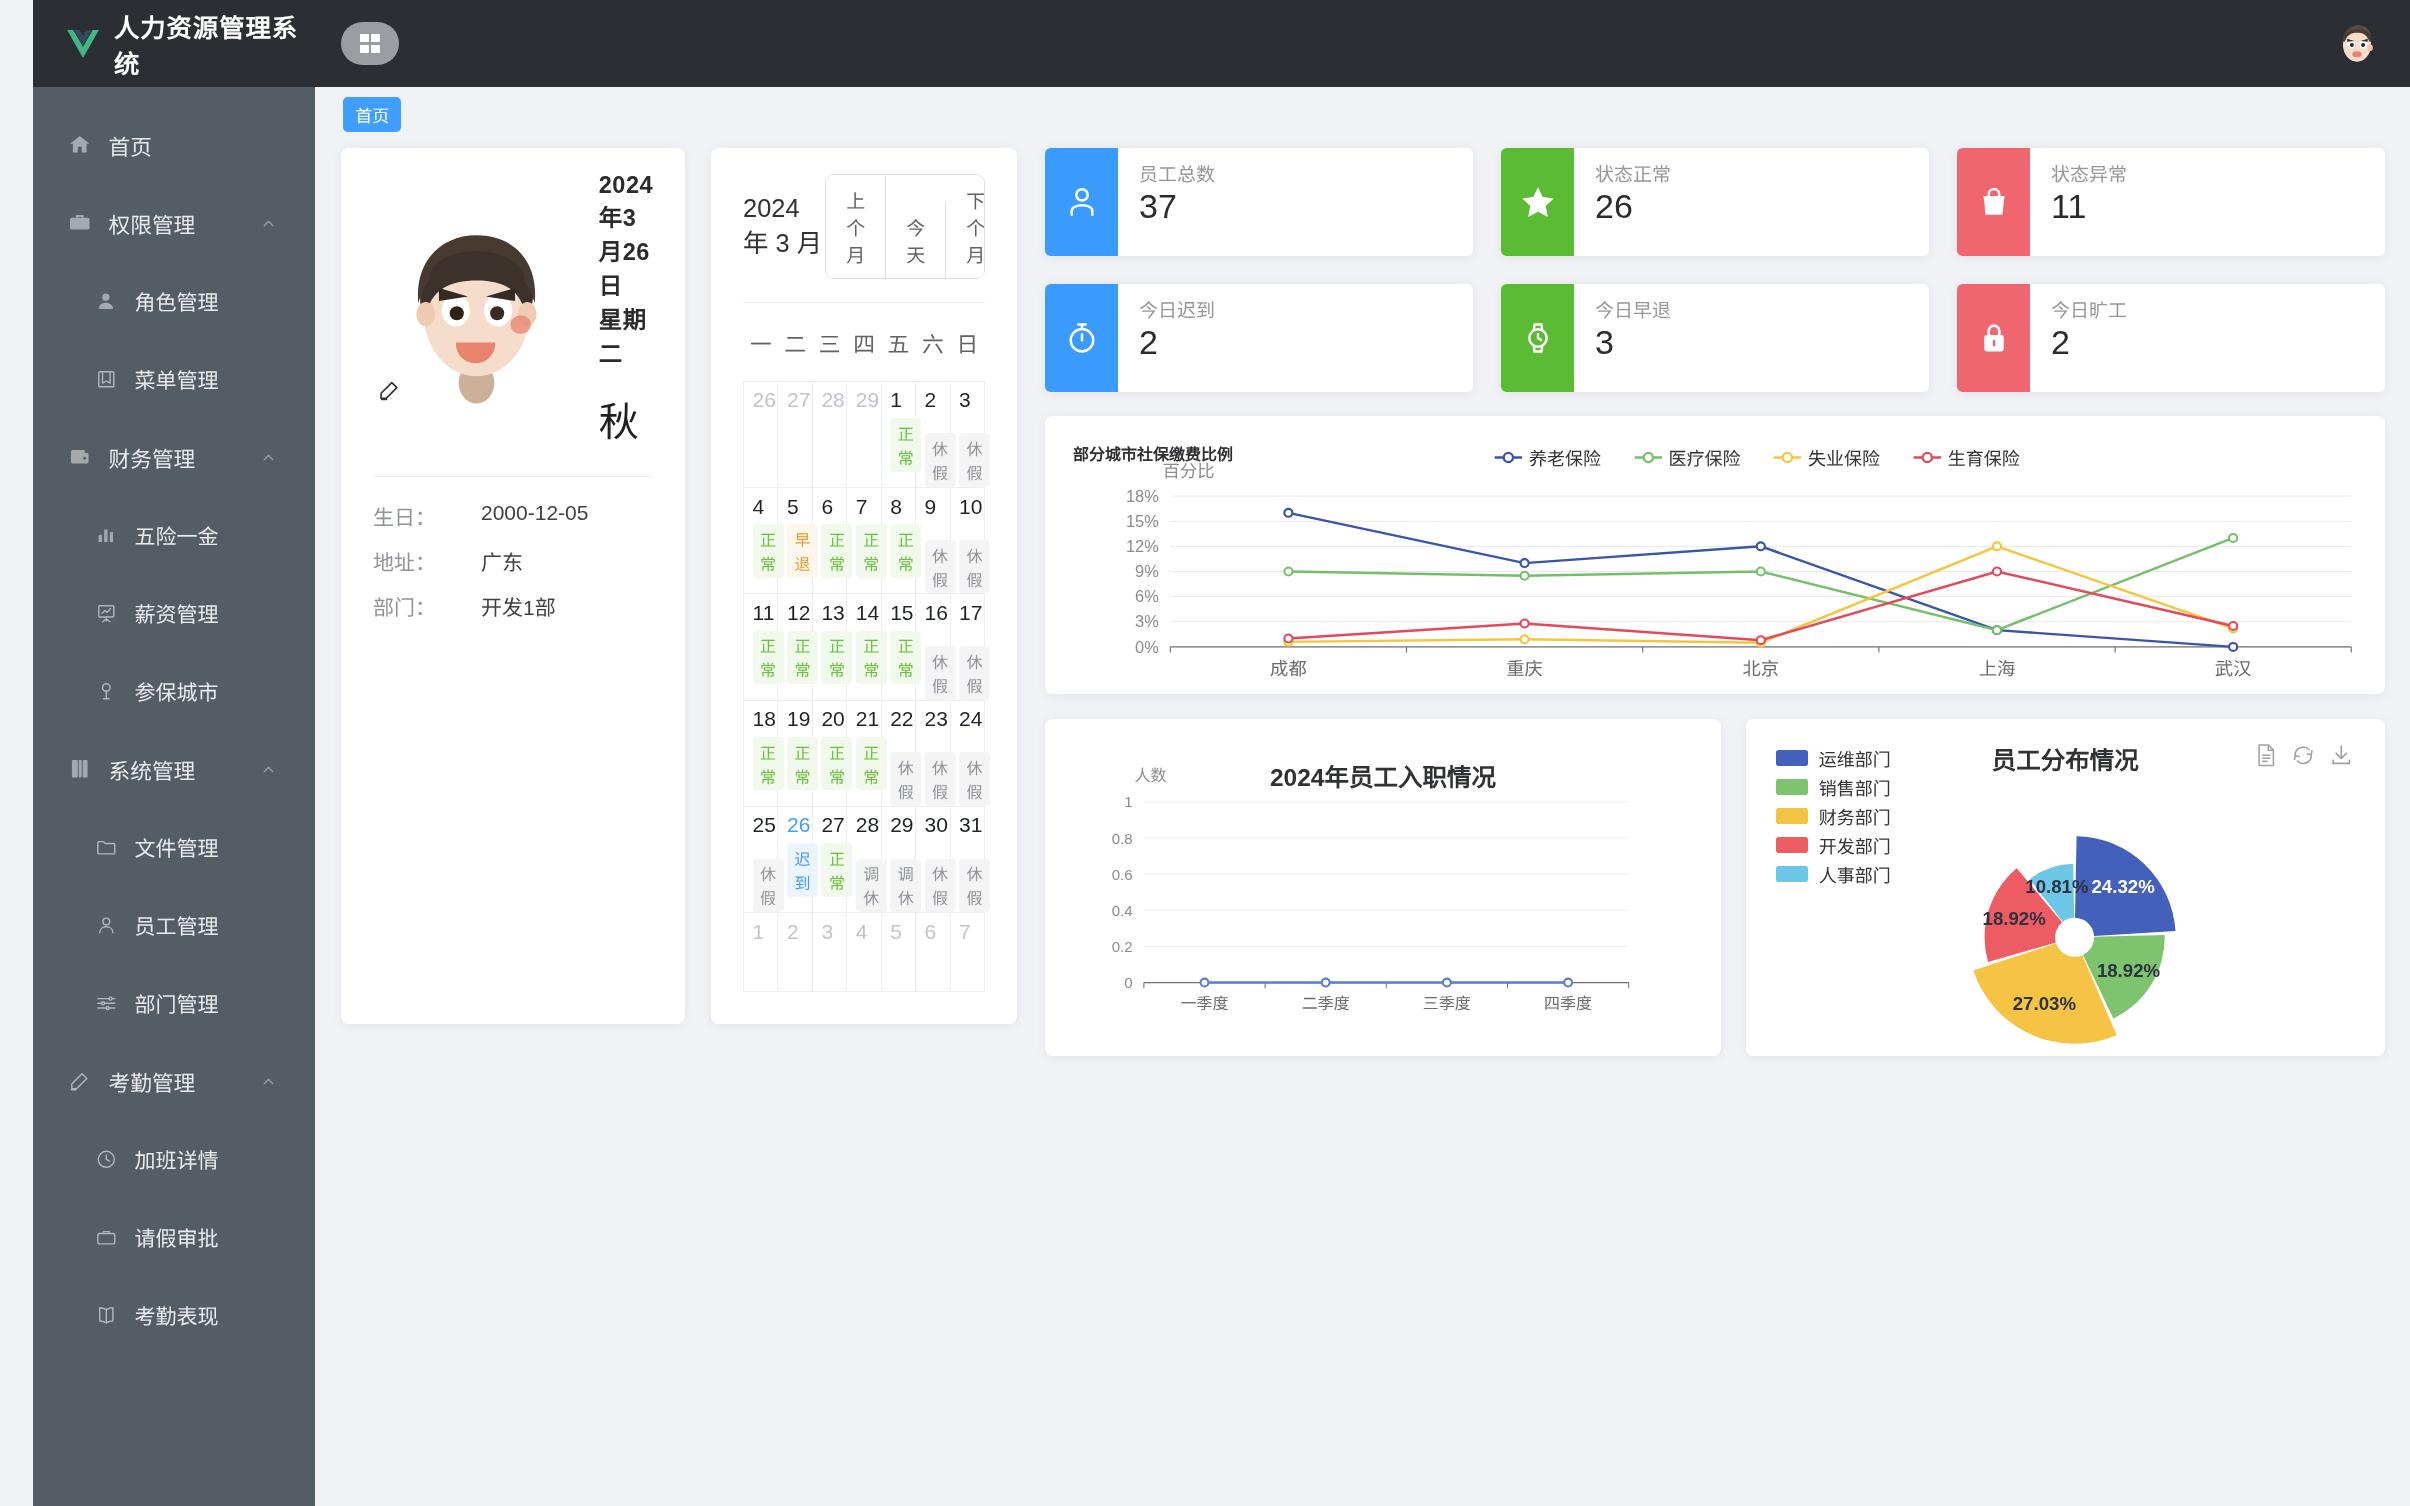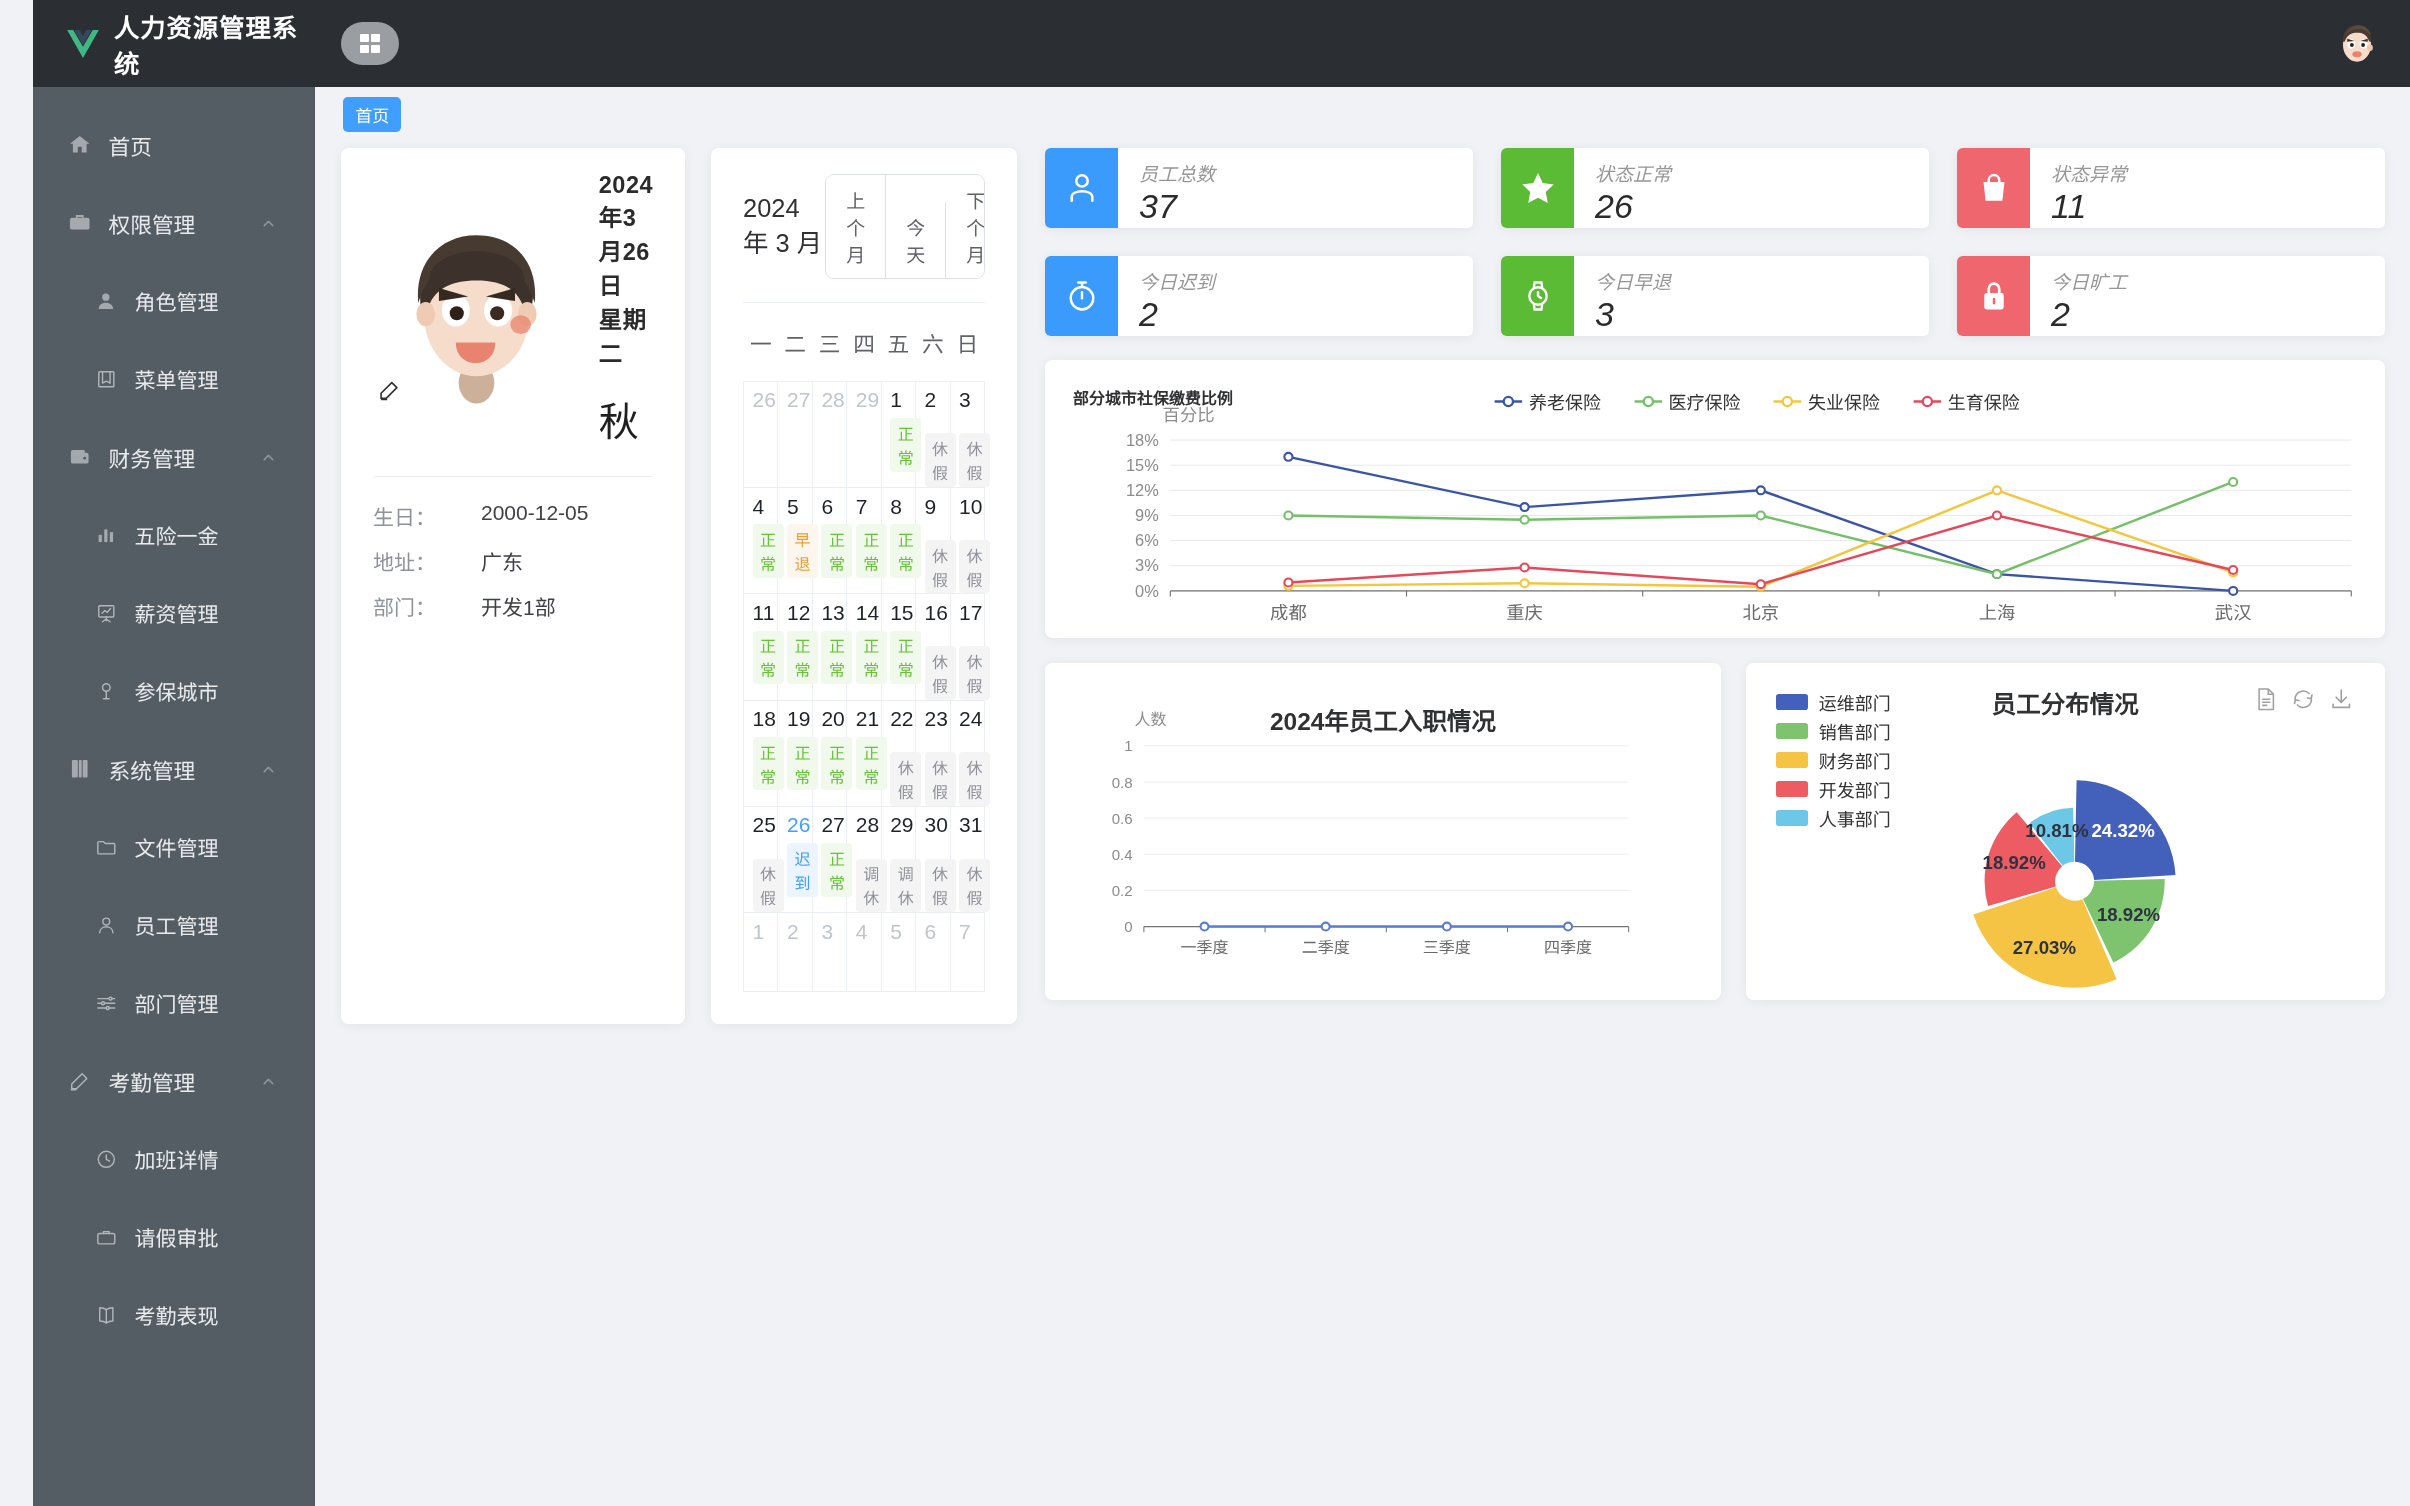--- a/index.html
+++ b/index.html
@@ -135,21 +135,21 @@
   }
   .tag.normal { background: #f0f9eb; color: #67c23a; }
   .tag.rest   { background: #f4f4f5; color: #909399; margin-top: 22px; }
   .tag.early  { background: #fdf6ec; color: #e6a23c; }
   .tag.late   { background: #ecf5ff; color: #409eff; }
 
   
   .stats { display: grid; grid-template-columns: repeat(3, 1fr); gap: 28px 28px; }
   .stat {
     background: #fff; border-radius: 5.6px; display: flex; overflow: hidden;
-    box-shadow: 0 1.9px 11.3px rgba(0,0,0,.06); height: 80px; cursor: pointer; font-style: italic;
+    box-shadow: 0 1.9px 11.3px rgba(0,0,0,.06); height: 108px; cursor: pointer;
   }
   .stat-icon {
     width: 73px; flex: 0 0 73px; display: flex; align-items: center; justify-content: center;
   }
   .stat-body { padding: 11.3px 0 0 21px; }
   .stat-label { font-size: 19px; color: #979797; }
   .stat-value { font-size: 34px; color: #2b2b2b; margin-top: 1.9px; line-height: 1.1; }
 
   
   .chart-card { padding: 0; position: relative; }

